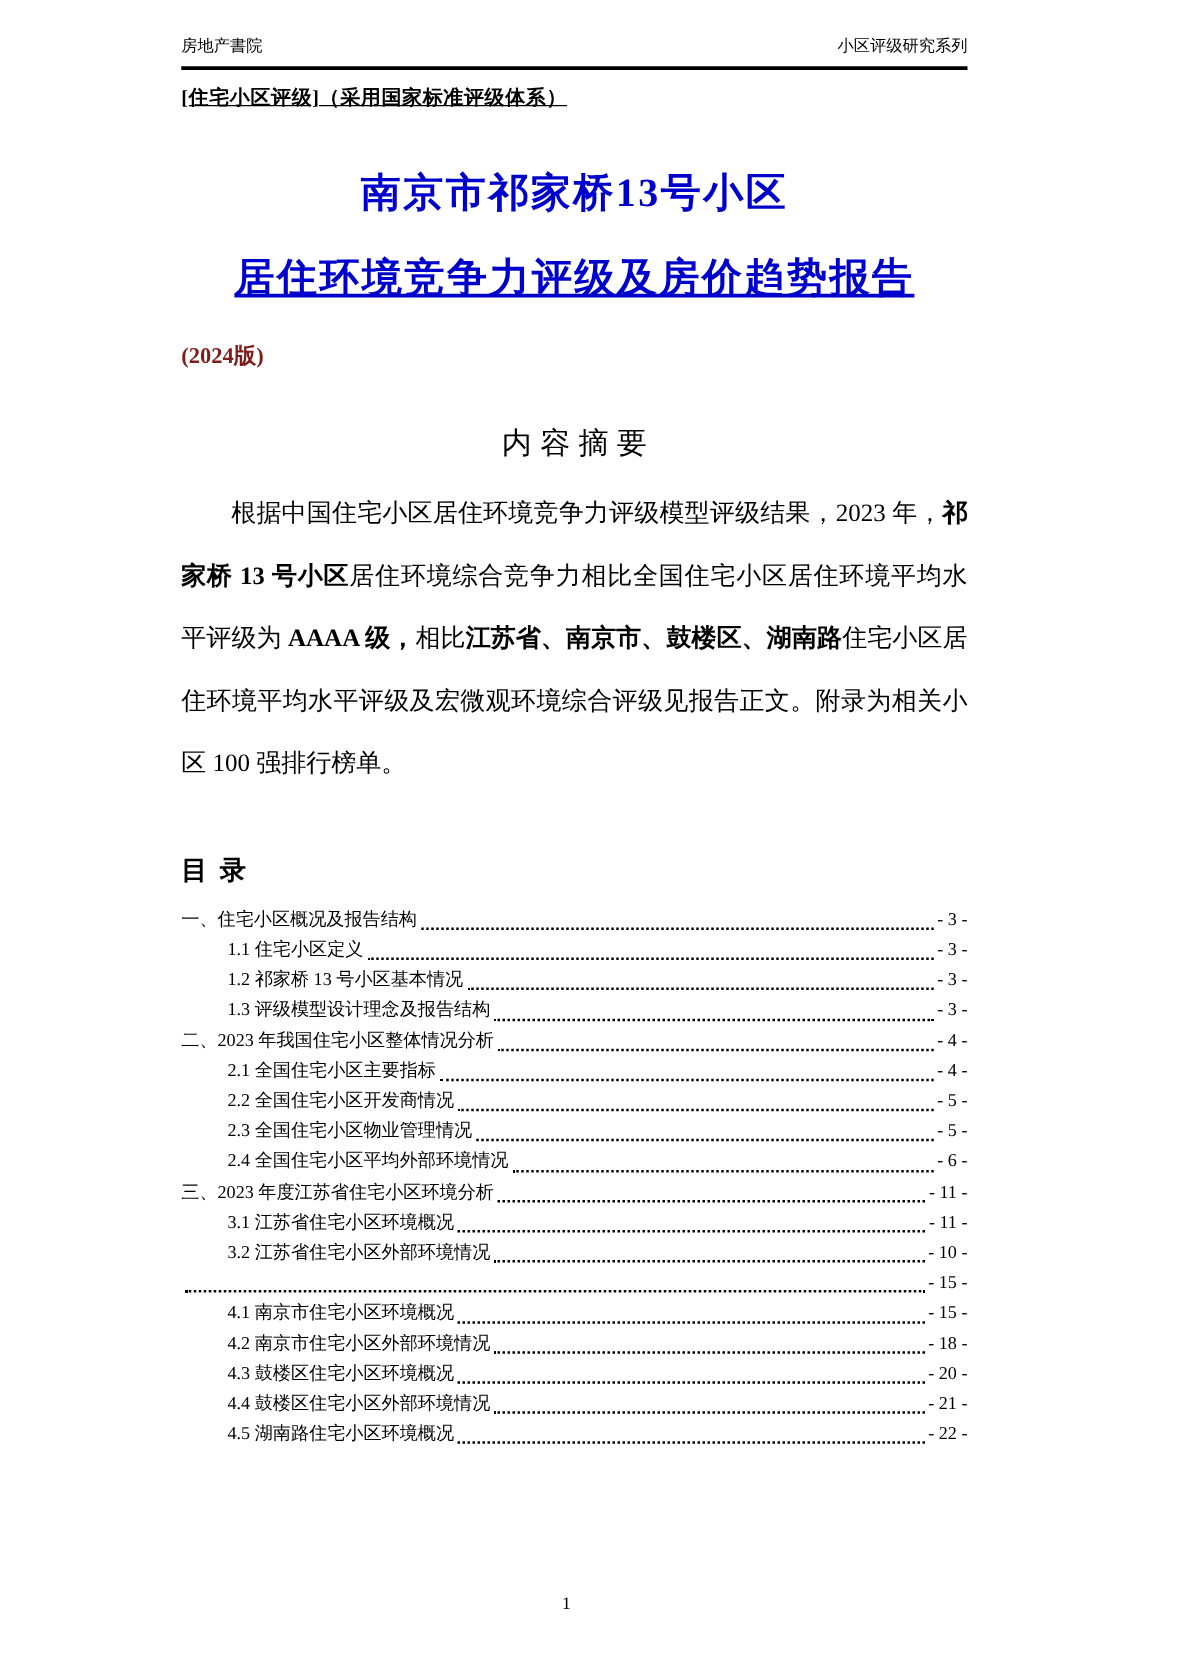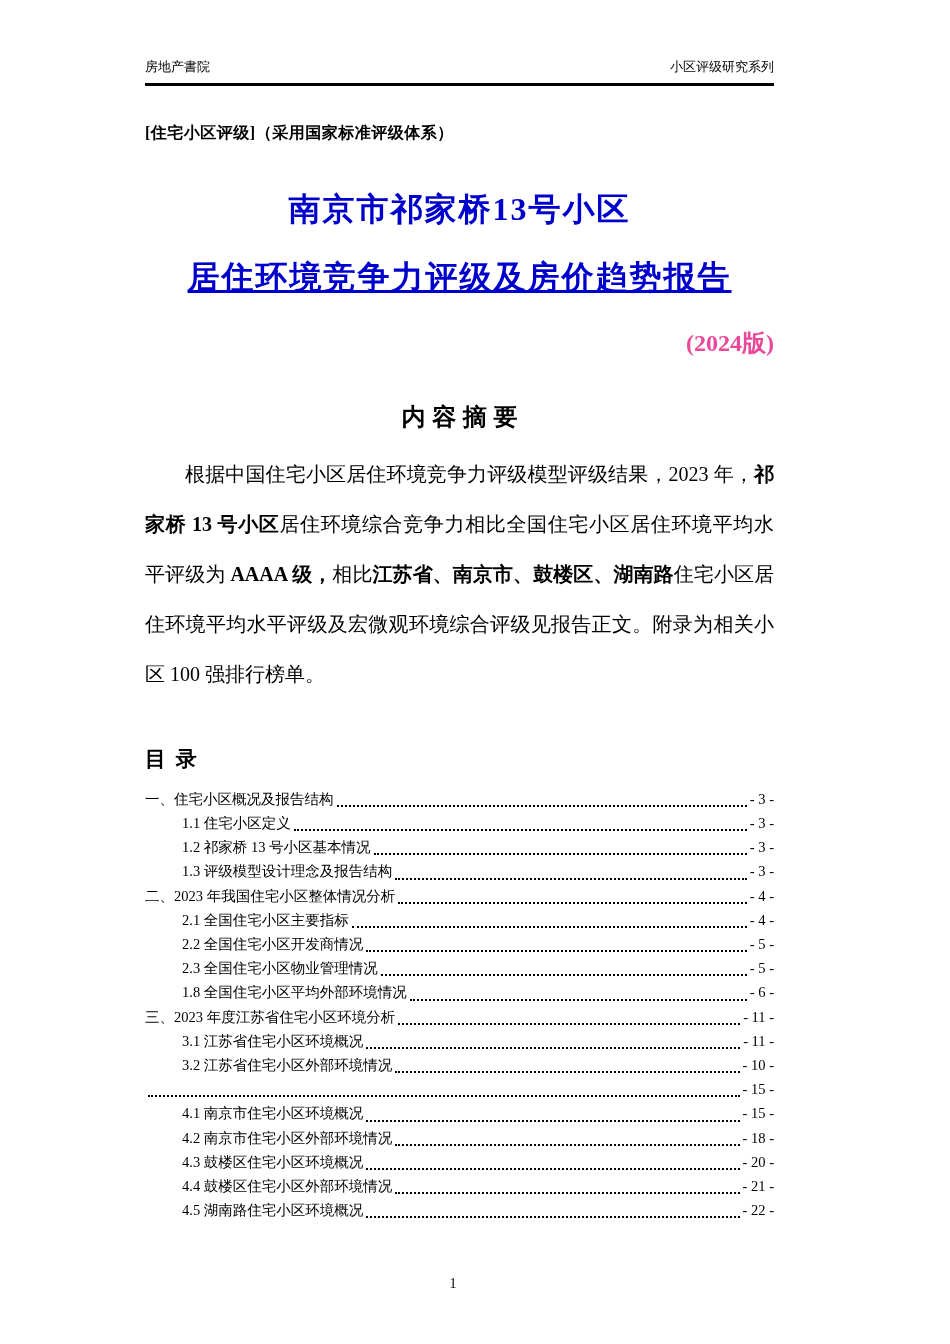--- a/index.html
+++ b/index.html
@@ -6,66 +6,67 @@
     margin: 0;
     padding: 0;
     background: #ffffff;
   }
   .page {
     position: relative;
     width: 906px;
     height: 1344px;
     box-sizing: border-box;
     background: #ffffff;
-    padding: 58px 132px 0 145px;
+    padding: 28px 132px 0 145px;
     font-family: "Liberation Serif", "DejaVu Serif", serif;
     color: #000000;
     overflow: hidden;
   }
   .header {
     display: flex;
     justify-content: space-between;
     align-items: flex-end;
     font-size: 13px;
     padding-bottom: 7px;
     border-bottom: 3px solid #000000;
     font-family: "Liberation Serif", "DejaVu Serif", serif;
   }
   .subtitle {
-    margin-top: 37px;
+    margin-top: 12px;
     font-weight: bold;
     font-size: 16px;
     letter-spacing: 0.5px;
+    text-decoration: underline;
   }
   .title-line {
     text-align: center;
     color: #0000CC;
     font-weight: bold;
     font-size: 32px;
     letter-spacing: 2px;
     line-height: 1.2;
   }
   .title-line.first {
     margin-top: 46px;
   }
   .title-line.second {
     margin-top: 30px;
     text-decoration: underline;
   }
   .edition {
-    text-align: right;
-    color: #ec4899;
-    font-weight: bold;
-    font-size: 24px;
+    text-align: left;
+    color: #7f1d1d;
+    font-weight: bold;
+    font-size: 18px;
     margin-top: 30px;
   }
   .abstract-heading {
     text-align: center;
     font-family: "Liberation Sans", "DejaVu Sans", sans-serif;
-    font-weight: bold;
+    font-weight: normal;
     font-size: 24px;
     margin: 42px 0 0 0;
   }
   .abstract {
     margin: 16px 0 0 0;
     font-size: 20px;
     line-height: 2.5;
     text-align: justify;
     text-indent: 2em;
   }
@@ -165,21 +166,21 @@
         <span class="toc-label">2.2 全国住宅小区开发商情况</span>
         <span class="toc-dots"></span>
         <span class="toc-page">- 5 -</span>
       </div>
       <div class="toc-row level-2">
         <span class="toc-label">2.3 全国住宅小区物业管理情况</span>
         <span class="toc-dots"></span>
         <span class="toc-page">- 5 -</span>
       </div>
       <div class="toc-row level-2">
-        <span class="toc-label">1.8 全国住宅小区平均外部环境情况</span>
+        <span class="toc-label">2.4 全国住宅小区平均外部环境情况</span>
         <span class="toc-dots"></span>
         <span class="toc-page">- 6 -</span>
       </div>
       <div class="toc-row level-1">
         <span class="toc-label">三、2023 年度江苏省住宅小区环境分析</span>
         <span class="toc-dots"></span>
         <span class="toc-page">- 11 -</span>
       </div>
       <div class="toc-row level-2">
         <span class="toc-label">3.1 江苏省住宅小区环境概况</span>

